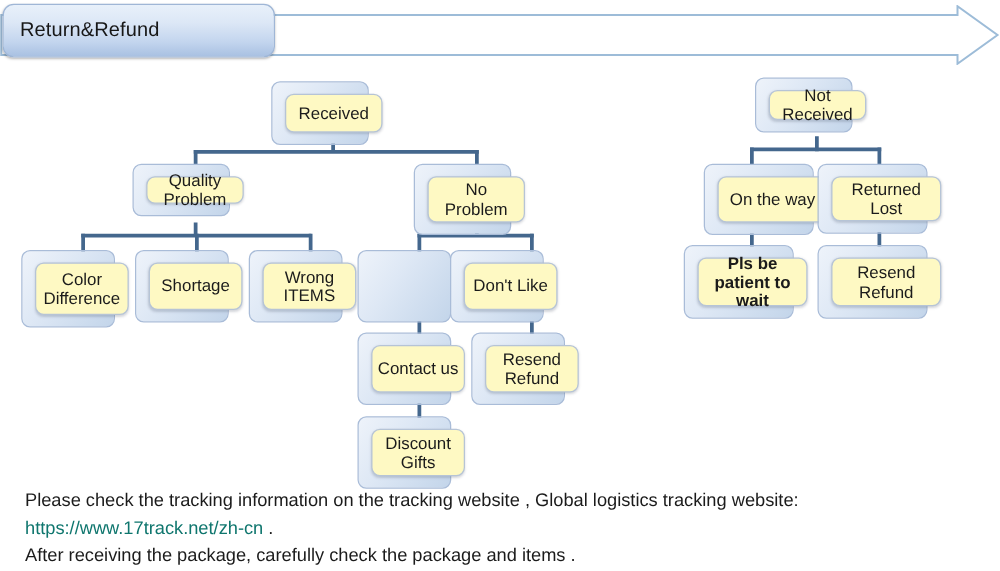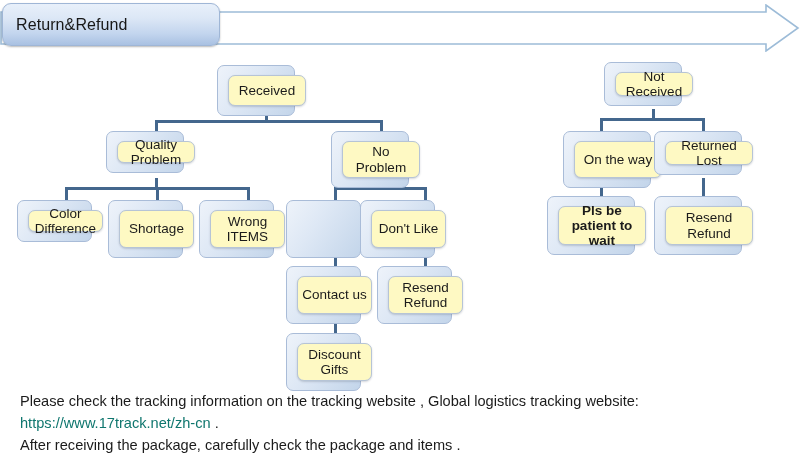--- a/index.html
+++ b/index.html
@@ -113,21 +113,21 @@
 <div class="node" style="left:106px;top:131px;width:89px;height:32px;">
   <div class="back"></div>
   <div class="front">Quality Problem</div>
 </div>
 
 <div class="node" style="left:331px;top:131px;width:89px;height:47px;">
   <div class="back"></div>
   <div class="front">No Problem</div>
 </div>
 
-<div class="node" style="left:17px;top:200px;width:86px;height:32px;">
+<div class="node" style="left:17px;top:200px;width:86px;height:52px;">
   <div class="back"></div>
   <div class="front">Color Difference</div>
 </div>
 
 <div class="node" style="left:108px;top:200px;width:86px;height:48px;">
   <div class="back"></div>
   <div class="front">Shortage</div>
 </div>
 
 <div class="node" style="left:199px;top:200px;width:86px;height:48px;">
@@ -162,21 +162,21 @@
 <div class="node" style="left:604px;top:62px;width:89px;height:34px;">
   <div class="back"></div>
   <div class="front">Not Received</div>
 </div>
 
 <div class="node" style="left:563px;top:131px;width:99px;height:47px;border-radius:19px;">
   <div class="back"></div>
   <div class="front">On the way</div>
 </div>
 
-<div class="node" style="left:654px;top:131px;width:99px;height:34px;">
+<div class="node" style="left:654px;top:131px;width:99px;height:46px;">
   <div class="back"></div>
   <div class="front">Returned Lost</div>
 </div>
 
 <div class="node" style="left:547px;top:196px;width:99px;height:49px;font-weight:bold;">
   <div class="back"></div>
   <div class="front">Pls be patient to wait</div>
 </div>
 
 <div class="node" style="left:654px;top:196px;width:99px;height:49px;">

